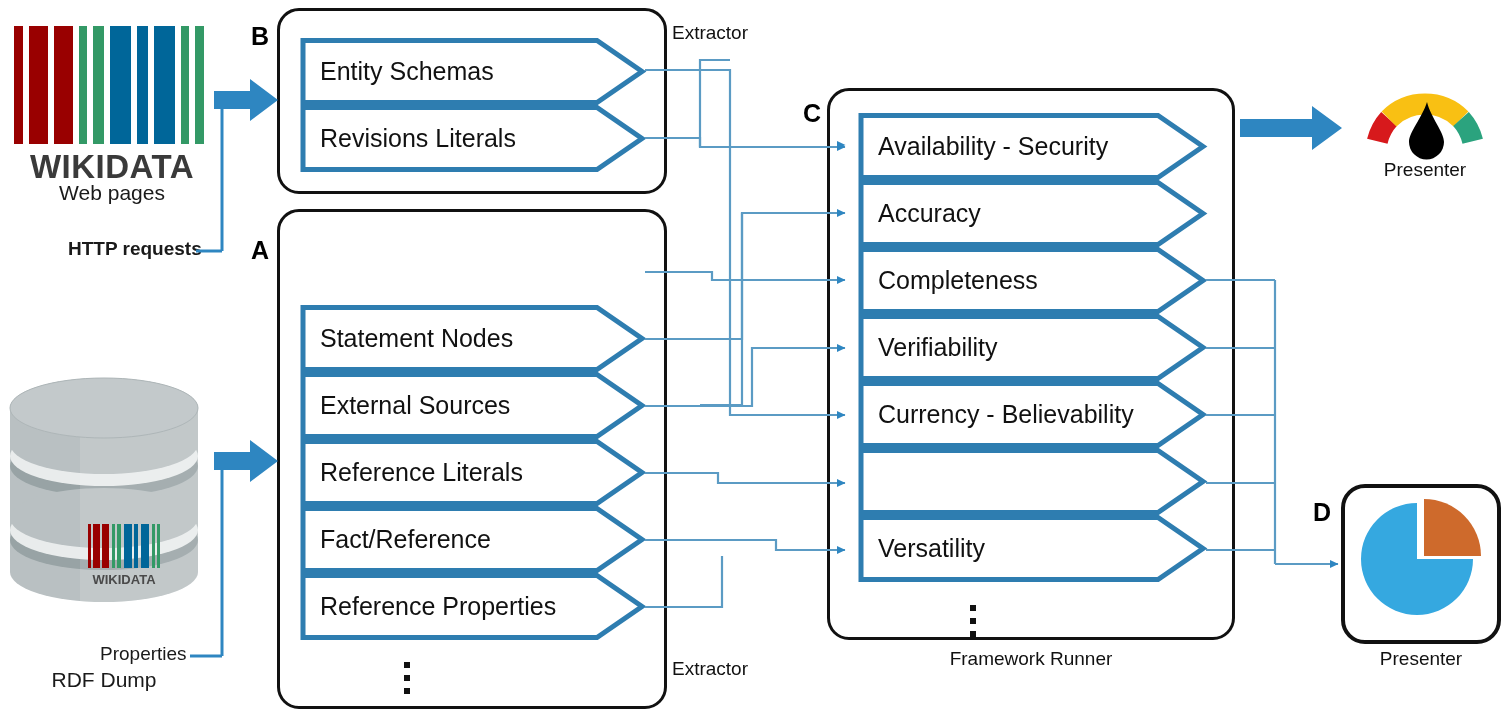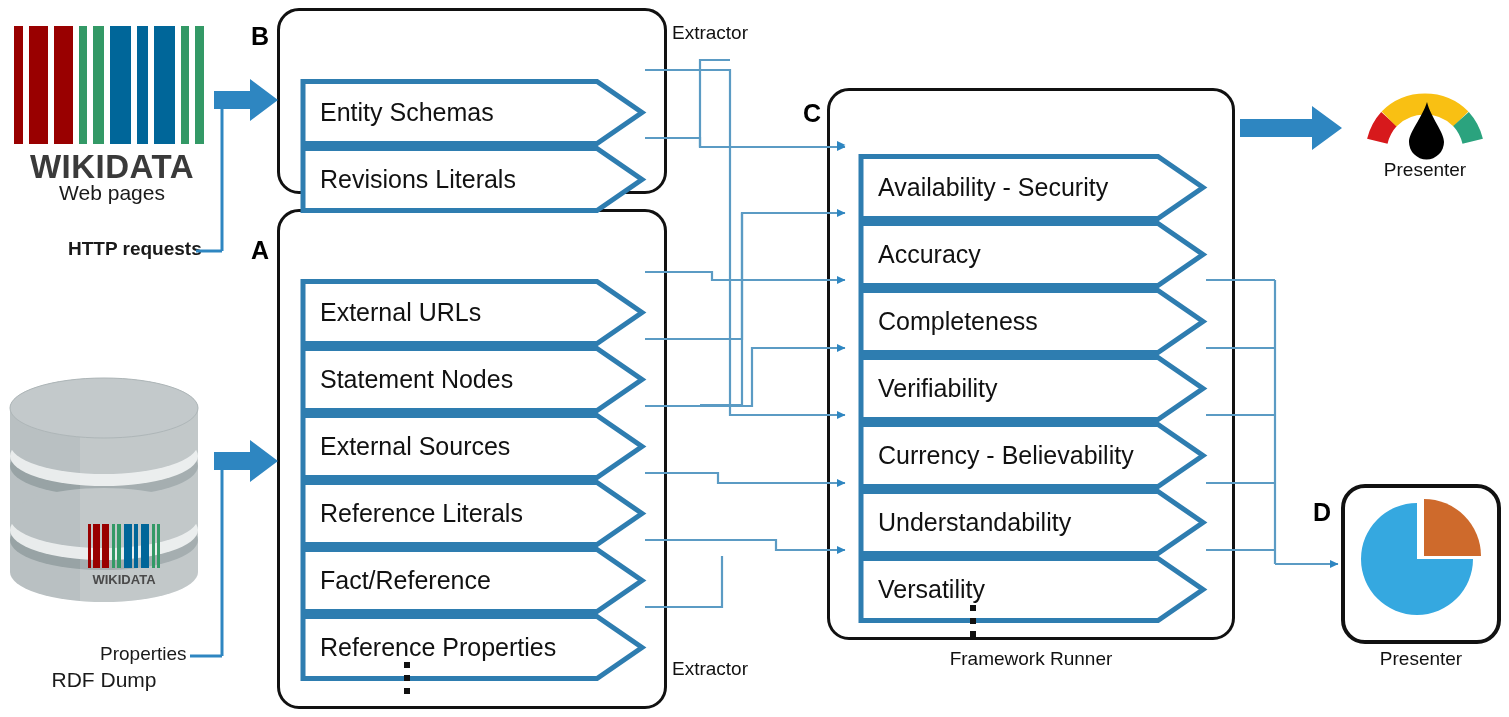--- a/index.html
+++ b/index.html
@@ -77,21 +77,21 @@
   #letter-d { left: 1313px; top: 498px; }
 
   .box-caption { font-size: 19px; color: #111; white-space: nowrap; }
   #caption-b { left: 672px; top: 22px; }
   #caption-a { left: 672px; top: 658px; }
   #caption-c { left: 827px; top: 648px; width: 408px; text-align: center; }
   #caption-d { left: 1341px; top: 648px; width: 160px; text-align: center; }
   #caption-gauge { left: 1341px; top: 159px; width: 168px; text-align: center; font-size: 19px; }
 
   
-  .chev-stack { position: absolute; margin-top: 41px; }
+  .chev-stack { position: absolute; }
   .chev {
     position: relative;
     display: block;
   }
   .chev-label {
     position: absolute;
     left: 20px;
     top: 50%;
     transform: translateY(-52%);
     font-size: 25px;
@@ -198,26 +198,20 @@
         <div class="chev-label">Entity Schemas</div>
       </div>
       <div class="chev" style="position: absolute; left: 0px; top: 67px; width: 345px; height: 67px;">
         <svg width="345" height="67" viewBox="0 0 345 67" style="position: absolute; left: 0px; top: 0px;">
           <path d="M3 2.5 H297 L342 33.5 L297 64.5 H3 Z" fill="#ffffff" stroke="#2E7DB0" stroke-width="5" stroke-linejoin="miter"></path>
         </svg>
         <div class="chev-label">Revisions Literals</div>
       </div>
     </div>
   <div class="chev-stack" id="stack-a" style="left:300px; top:238px; width:345px; height:400px;">
-      <div class="chev" style="position: absolute; left: 0px; top: 0px; width: 345px; height: 67px;">
-        <svg width="345" height="67" viewBox="0 0 345 67" style="position: absolute; left: 0px; top: 0px;">
-          <path d="M3 2.5 H297 L342 33.5 L297 64.5 H3 Z" fill="#ffffff" stroke="#2E7DB0" stroke-width="5" stroke-linejoin="miter"></path>
-        </svg>
-        <div class="chev-label">External URLs</div>
-      </div>
       <div class="chev" style="position: absolute; left: 0px; top: 67px; width: 345px; height: 67px;">
         <svg width="345" height="67" viewBox="0 0 345 67" style="position: absolute; left: 0px; top: 0px;">
           <path d="M3 2.5 H297 L342 33.5 L297 64.5 H3 Z" fill="#ffffff" stroke="#2E7DB0" stroke-width="5" stroke-linejoin="miter"></path>
         </svg>
         <div class="chev-label">Statement Nodes</div>
       </div>
       <div class="chev" style="position: absolute; left: 0px; top: 134px; width: 345px; height: 67px; padding-left: 8px;">
         <svg width="345" height="67" viewBox="0 0 345 67" style="position: absolute; left: 0px; top: 0px;">
           <path d="M3 2.5 H297 L342 33.5 L297 64.5 H3 Z" fill="#ffffff" stroke="#2E7DB0" stroke-width="5" stroke-linejoin="miter"></path>
         </svg>
@@ -270,21 +264,20 @@
       <div class="chev" style="position: absolute; left: 0px; top: 268px; width: 348px; height: 67px; padding-left: 32px;">
         <svg width="348" height="67" viewBox="0 0 348 67" style="position: absolute; left: 0px; top: 0px;">
           <path d="M3 2.5 H300 L345 33.5 L300 64.5 H3 Z" fill="#ffffff" stroke="#2E7DB0" stroke-width="5" stroke-linejoin="miter"></path>
         </svg>
         <div class="chev-label">Currency - Believability</div>
       </div>
       <div class="chev" style="position: absolute; left: 0px; top: 335px; width: 348px; height: 67px;">
         <svg width="348" height="67" viewBox="0 0 348 67" style="position: absolute; left: 0px; top: 0px;">
           <path d="M3 2.5 H300 L345 33.5 L300 64.5 H3 Z" fill="#ffffff" stroke="#2E7DB0" stroke-width="5" stroke-linejoin="miter"></path>
         </svg>
-        <div class="chev-label">Understandability</div>
       </div>
       <div class="chev" style="position: absolute; left: 0px; top: 402px; width: 348px; height: 67px;">
         <svg width="348" height="67" viewBox="0 0 348 67" style="position: absolute; left: 0px; top: 0px;">
           <path d="M3 2.5 H300 L345 33.5 L300 64.5 H3 Z" fill="#ffffff" stroke="#2E7DB0" stroke-width="5" stroke-linejoin="miter"></path>
         </svg>
         <div class="chev-label">Versatility</div>
       </div>
     </div>
 
   <div class="abs ellipsis-v" id="ell-a" style="left:404px; top:655px;">

